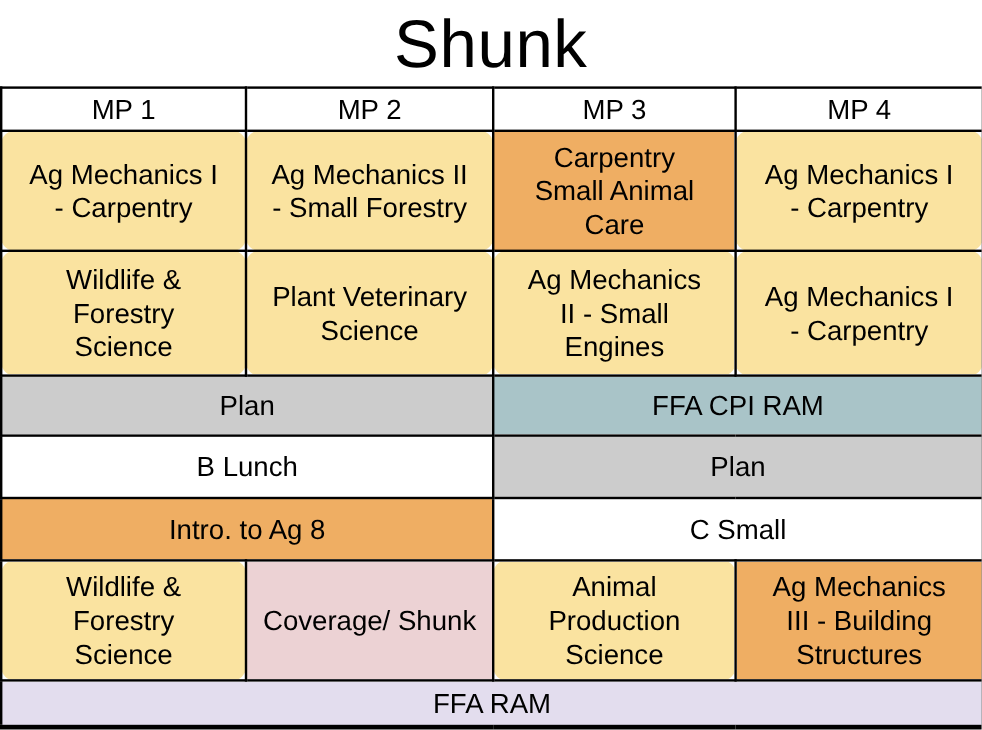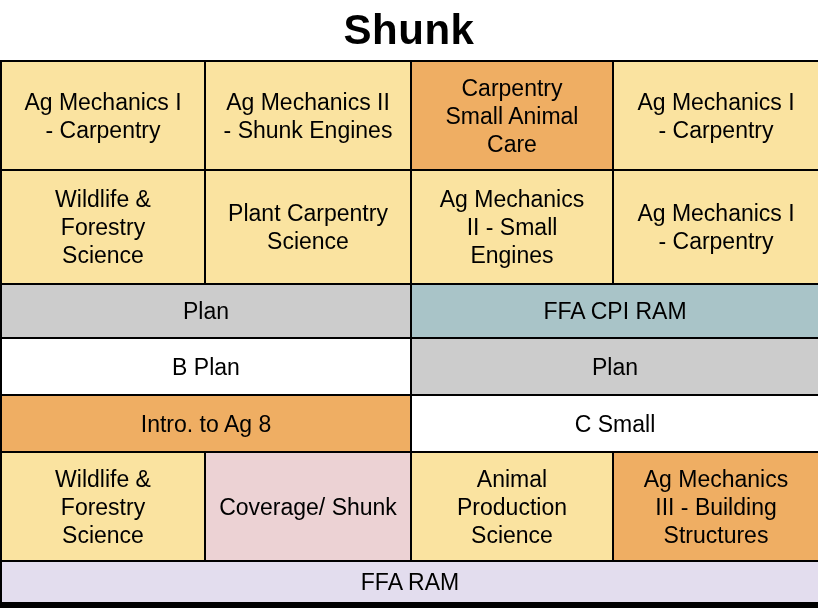--- a/index.html
+++ b/index.html
@@ -4,23 +4,23 @@
 <style>
   html,body{margin:0;padding:0;overflow:hidden;}
   body{
     width:818px;height:608px;
     background:#ffffff;
     font-family:"Liberation Sans","DejaVu Sans",sans-serif;
     color:var(--text,#000);
   }
   .page{width:818px;height:608px;display:flex;flex-direction:column;}
   .title{
-    height:60px;flex:0 0 auto;
+    height:72px;flex:0 0 auto;
     display:flex;align-items:center;justify-content:center;
-    font-size:42px;font-weight:bold;letter-spacing:0.5px;
+    font-size:56px;font-weight:normal;letter-spacing:0.5px;
     background:var(--white,#fff);
   }
   table.schedule{
     width:818px;
     border-collapse:collapse;
     table-layout:fixed;
     flex:1 1 auto;
   }
   table.schedule td,
   table.schedule th{
@@ -39,21 +39,21 @@
   tr.hdr{height:36px;}
   tr.r0{height:100px;}
   tr.r1{height:104px;}
   tr.r2{height:50px;}
   tr.r3{height:52px;}
   tr.r4{height:52px;}
   tr.r5{height:100px;}
   tr.r6{height:40px;}
   
   .bg-white{background:var(--white,#ffffff);}
-  .bg-yellow{background:var(--yellow,#fae3a0);}
+  .bg-yellow{background:var(--yellow,#fae3a0);border-radius:11px;}
   .bg-orange{background:var(--orange,#efae63);}
   .bg-gray{background:var(--gray,#cccccc);}
   .bg-teal{background:var(--teal,#a9c4c8);margin-left:26px;}
   .bg-pink{background:var(--pink,#ecd2d4);}
   .bg-lavender{background:var(--lavender,#e3ddee);margin-top:24px;}
 </style>
 </head>
 <body>
 
 <div class="page">
@@ -62,53 +62,59 @@
 
   <table class="schedule">
     <colgroup>
       <col style="width:204px">
       <col style="width:206px">
       <col style="width:202px">
       <col style="width:206px">
     </colgroup>
 
     <tbody>
+        <tr class="hdr">
+      <th class="bg-white">MP 1</th>
+      <th class="bg-white">MP 2</th>
+      <th class="bg-white">MP 3</th>
+      <th class="bg-white">MP 4</th>
+    </tr>
 
     <tr class="r0">
       <td class="bg-yellow">Ag Mechanics I
 - Carpentry</td>
       <td class="bg-yellow">Ag Mechanics II
-- Shunk Engines</td>
+- Small Forestry</td>
       <td class="bg-orange">Carpentry
 Small Animal
 Care</td>
       <td class="bg-yellow">Ag Mechanics I
 - Carpentry</td>
     </tr>
 
     <tr class="r1">
       <td class="bg-yellow">Wildlife &amp;
 Forestry
 Science</td>
-      <td class="bg-yellow">Plant Carpentry
+      <td class="bg-yellow">Plant Veterinary
 Science</td>
       <td class="bg-yellow">Ag Mechanics
 II - Small
 Engines</td>
       <td class="bg-yellow">Ag Mechanics I
 - Carpentry</td>
     </tr>
 
     <tr class="r2">
       <td colspan="2" class="bg-gray">Plan</td>
       <td colspan="2" class="bg-teal">FFA CPI RAM</td>
     </tr>
 
     <tr class="r3">
-      <td colspan="2" class="bg-white">B Plan</td>
+      <td colspan="2" class="bg-white">B Lunch</td>
       <td colspan="2" class="bg-gray">Plan</td>
     </tr>
 
     <tr class="r4">
       <td colspan="2" class="bg-orange">Intro. to Ag 8</td>
       <td colspan="2" class="bg-white">C Small</td>
     </tr>
 
     <tr class="r5">
       <td class="bg-yellow">Wildlife &amp;

